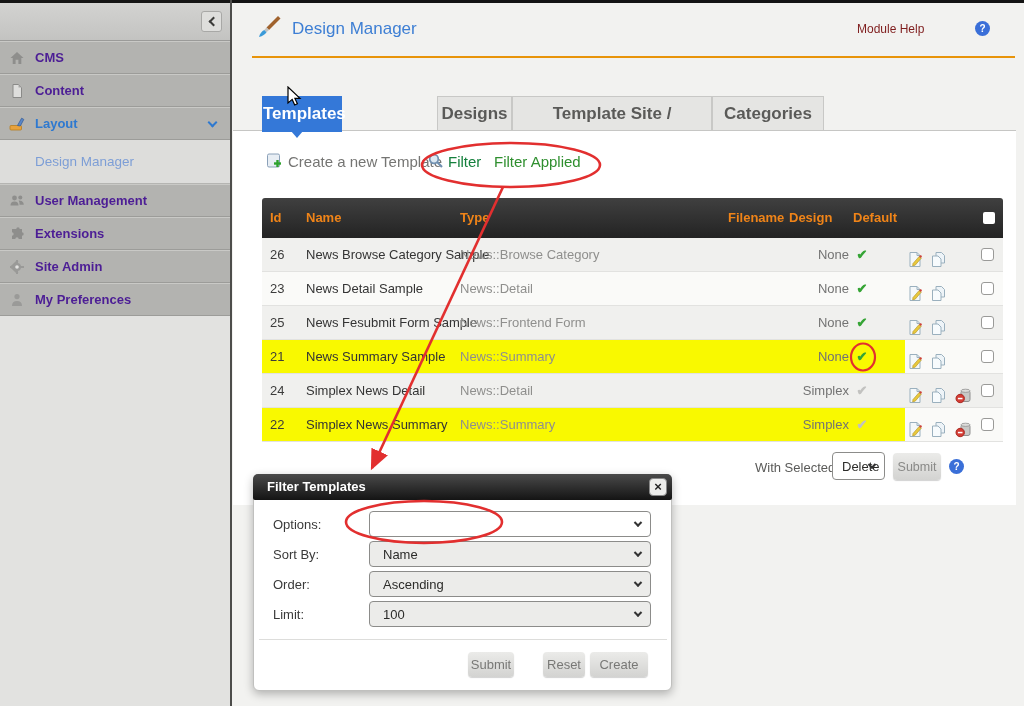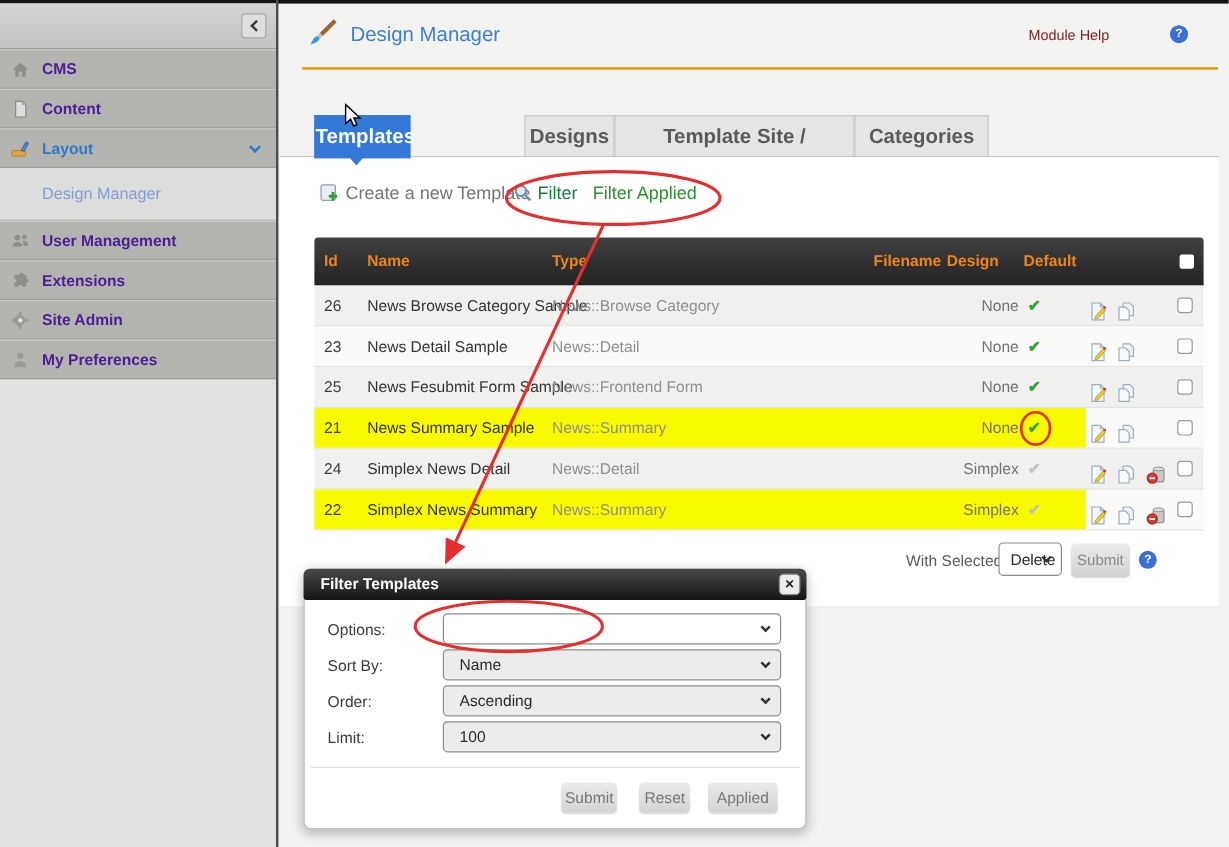--- a/index.html
+++ b/index.html
@@ -433,22 +433,22 @@
     </div>
 
     <span class="dlg-label" style="top:132px;">Limit:</span>
     <div class="fakeselect dlg-select" style="top:126px;">
       <span class="val" style="left:13px;">100</span>
       <span class="chev"></span>
     </div>
 
     <div class="dlg-divider"></div>
     <button class="btn dlg-btn" style="left:214px; top:177px; width:46px;">Submit</button>
-    <button class="btn dlg-btn" style="left:279px; top:177px; width:42px;">Reset</button>
-    <button class="btn dlg-btn" style="left:336px; top:177px; width:58px;">Applied</button>
+    <button class="btn dlg-btn" style="left:289px; top:177px; width:42px;">Reset</button>
+    <button class="btn dlg-btn" style="left:336px; top:177px; width:58px;">Create</button>
   </div>
 
   <svg class="annot" viewBox="0 0 1024 706">
     <defs>
       <marker id="arrowhead" markerWidth="9" markerHeight="8" refX="7" refY="3.5" orient="auto">
         <path d="M0,0 L8,3.5 L0,7 Z" fill="#e22f2f"></path>
       </marker>
     </defs>
     <ellipse cx="511" cy="165" rx="89" ry="22" fill="none" stroke="#e22f2f" stroke-width="2.6"></ellipse>
     <line x1="503" y1="187" x2="372" y2="468" stroke="#e22f2f" stroke-width="2.6" marker-end="url(#arrowhead)"></line>

